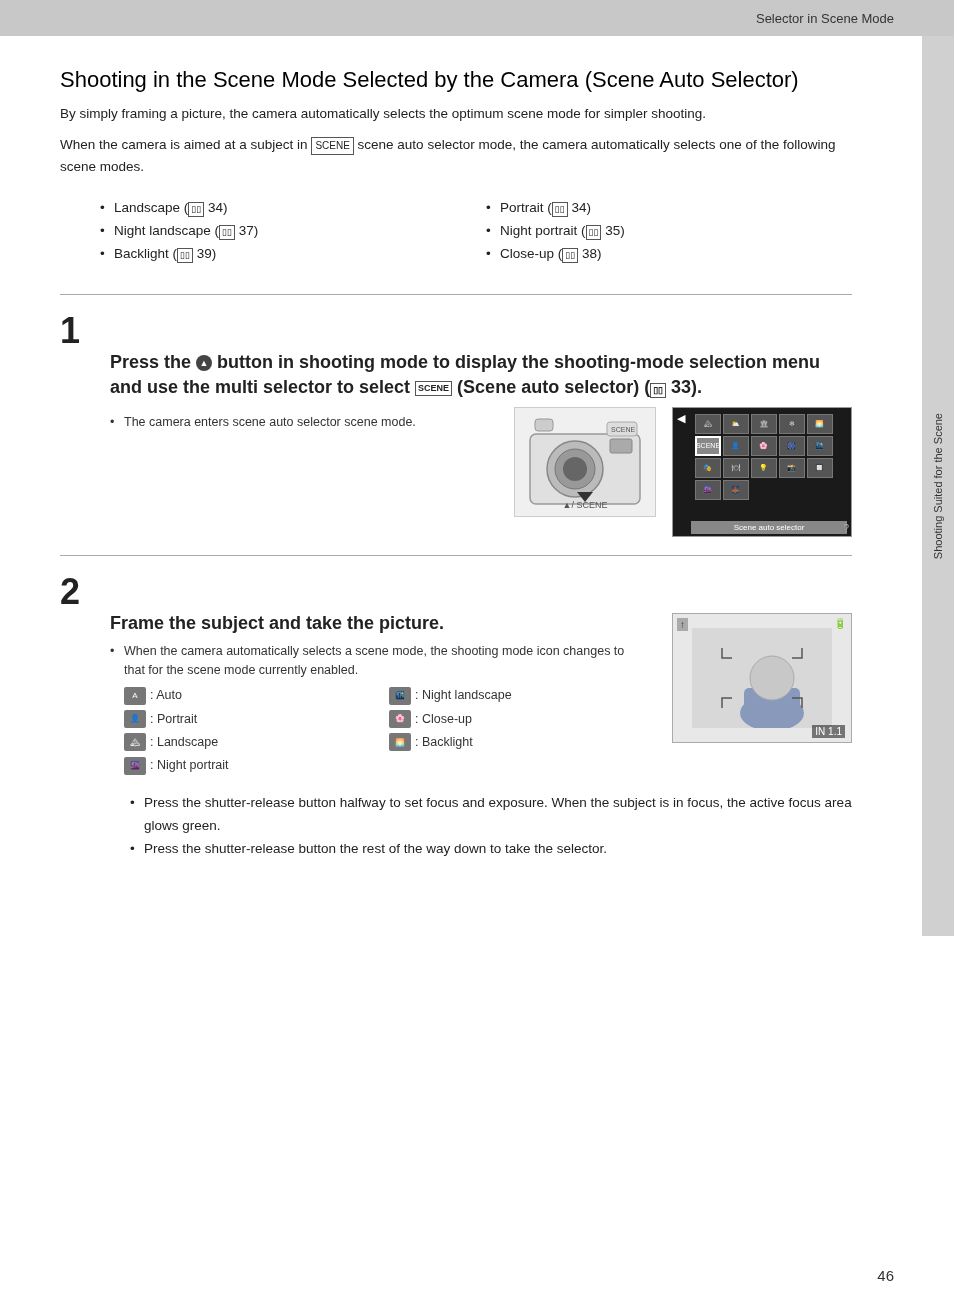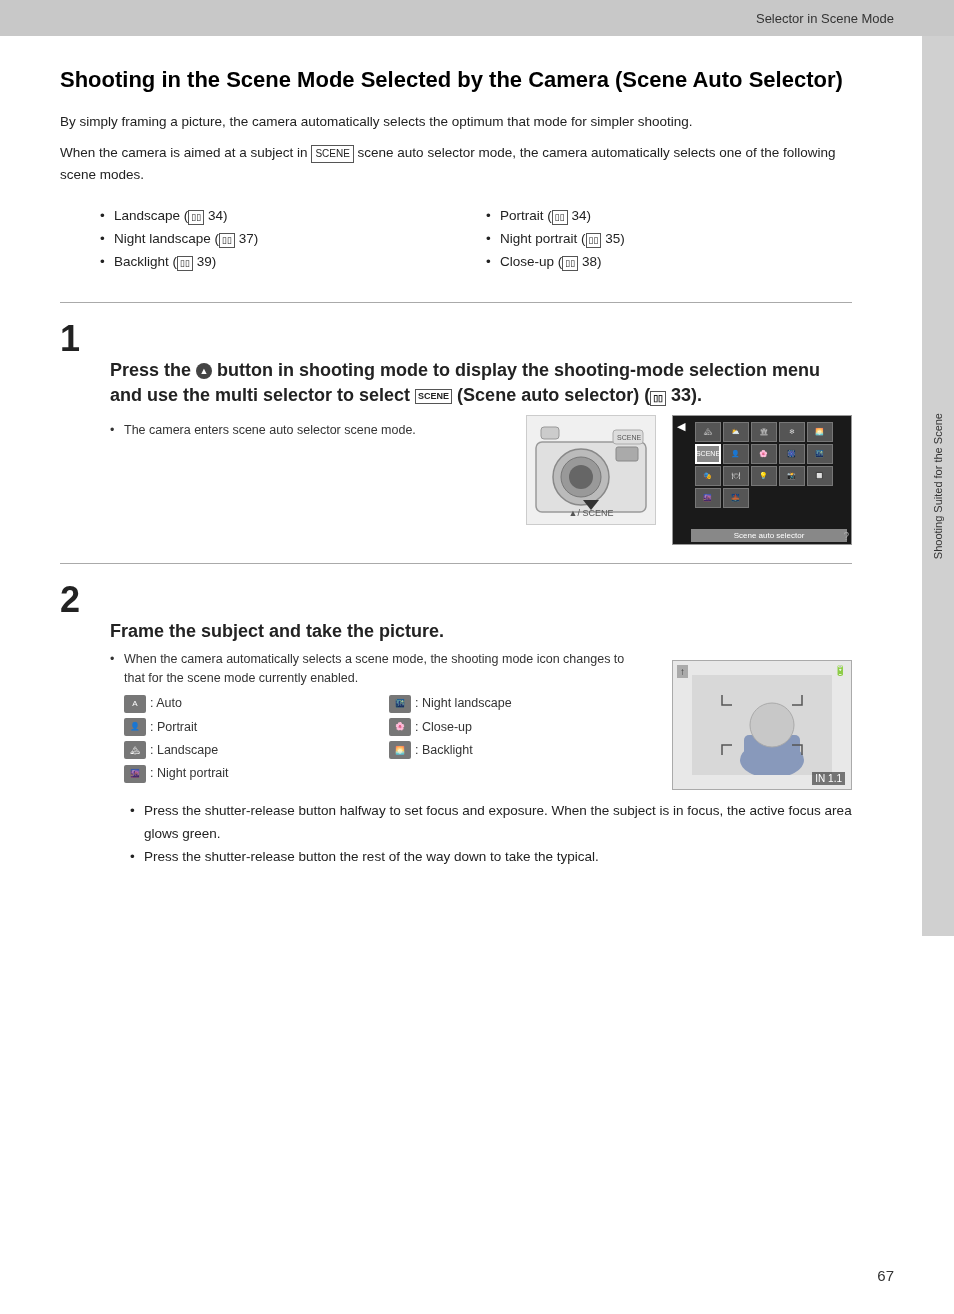--- a/index.html
+++ b/index.html
@@ -48,23 +48,23 @@
 
     
     .main-content {
       padding: 30px 70px 40px 60px;
       margin-right: 32px;
     }
 
     
     .page-title {
       font-size: 22px;
-      font-weight: bold;
+      font-weight: normal;
       line-height: 1.3;
-      margin-bottom: 16px;
+      margin-bottom: 8px;
     }
 
     
     .body-text {
       font-size: 13.5px;
       line-height: 1.6;
       margin-bottom: 10px;
       color: #222;
     }
 
@@ -126,21 +126,21 @@
       margin-top: 37px;
     }
     .step-images {
       display: flex;
       gap: 16px;
       align-items: flex-start;
     }
 
     
     .camera-img {
-      width: 130px;
+      width: 142px;
       height: 110px;
       background: #f0f0f0;
       border: 1px solid #ccc;
       display: flex;
       align-items: center;
       justify-content: center;
       position: relative;
       flex-shrink: 0;
     }
     .scene-menu-img {
@@ -267,21 +267,21 @@
 </div>
 
 <div class="side-tab">
   <span class="side-tab-text">Shooting Suited for the Scene</span>
 </div>
 
 <div class="main-content">
 
   <h1 class="page-title">Shooting in the Scene Mode Selected by the Camera (Scene Auto Selector)</h1>
 
-  <p class="body-text">By simply framing a picture, the camera automatically selects the optimum that mode for simpler shooting.</p>
+  <p class="body-text">By simply framing a picture, the camera automatically selects the optimum scene mode for simpler shooting.</p>
   <p class="body-text">
     When the camera is aimed at a subject in <span style="display:inline-block;border:1px solid #555;padding:0 3px;font-size:10px;vertical-align:middle;">SCENE</span> scene auto selector mode, the camera automatically selects one of the following scene modes.
   </p>
 
   <div class="two-col-list">
     <ul class="bullet-list">
       <li>Landscape (<span class="ref">
             <span class="ref-box">▯▯</span>
           </span> 34)</li>
       <li>Night landscape (<span class="ref">
@@ -379,21 +379,21 @@
         </div>
       </div>
     </div>
   </div>
 
   <hr class="divider">
 
   <div class="step-section">
     <div class="step-number">2</div>
     <div class="step-content">
-      <div style="display:flex;gap:28px;align-items:flex-end;">
+      <div style="display:flex;gap:28px;align-items:center;">
         <div style="flex:1;">
           <p class="step-title">Frame the subject and take the picture.</p>
           <div class="sub-bullet">When the camera automatically selects a scene mode, the shooting mode icon changes to that for the scene mode currently enabled.</div>
 
           <div class="icons-grid">
             <div class="icon-item">
               <div class="icon-box" style="background:#777;">A</div>
               <span>: Auto</span>
             </div>
             <div class="icon-item">
@@ -443,20 +443,20 @@
             <path d="M30 80 L30 70 L40 70" stroke="#555" stroke-width="1.5" fill="none"></path>
             <path d="M110 80 L110 70 L100 70" stroke="#555" stroke-width="1.5" fill="none"></path>
           </svg>
 
           <div class="bottom-bar-vf">IN 1.1</div>
         </div>
       </div>
 
       <ul class="bullet-list" style="margin-top:10px;">
         <li>Press the shutter-release button halfway to set focus and exposure. When the subject is in focus, the active focus area glows green.</li>
-        <li>Press the shutter-release button the rest of the way down to take the typical.</li>
+        <li>Press the shutter-release button the rest of the way down to take the selector.</li>
       </ul>
     </div>
   </div>
 
 </div>
 
-<div class="page-number">67</div>
+<div class="page-number">46</div>
 
 </body></html>

